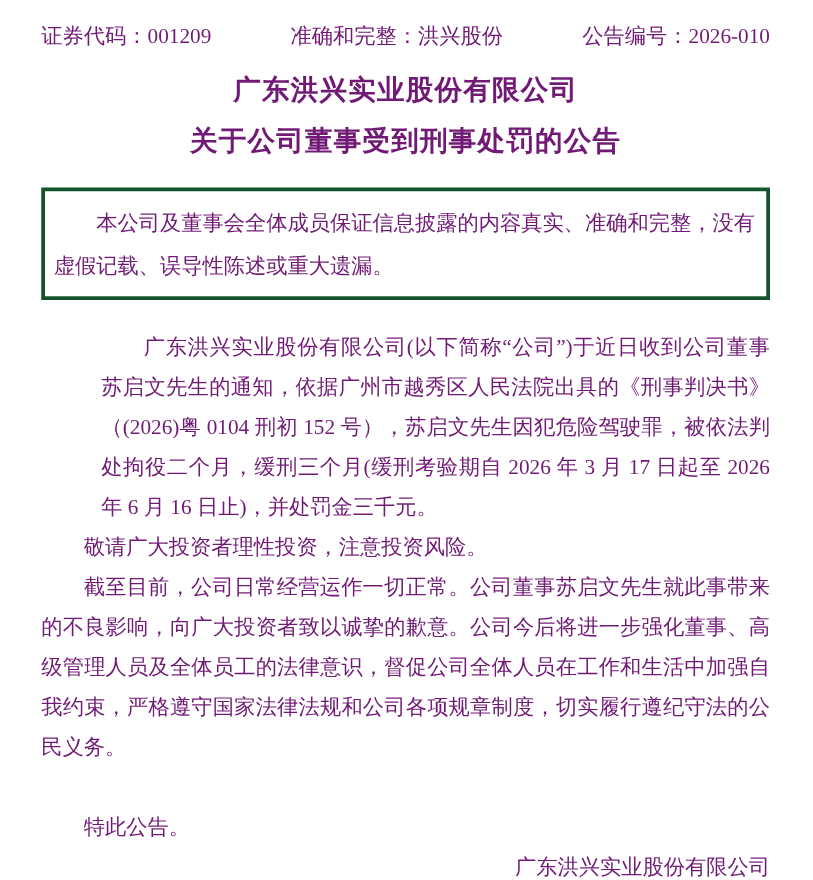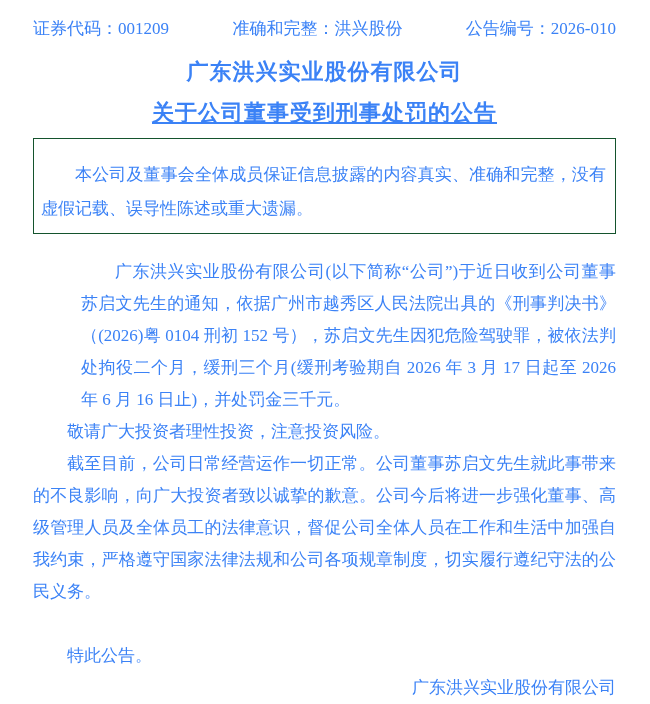--- a/index.html
+++ b/index.html
@@ -6,21 +6,21 @@
     margin: 0;
     padding: 0;
     background: #ffffff;
   }
   .page {
     position: relative;
     width: 650px;
     height: 704px;
     margin: 0;
     background: #ffffff;
-    color: #3b82f6;
+    color: #701a75;
     font-family: "Liberation Serif", "DejaVu Serif", serif;
     overflow: hidden;
     box-sizing: border-box;
     padding: 18px 34px 0 33px;
   }
   .doc-header {
     display: flex;
     justify-content: space-between;
     align-items: baseline;
     font-size: 17px;
@@ -37,26 +37,25 @@
     letter-spacing: 1px;
   }
   .title-line2 {
     margin: 11px 0 0 0;
     text-align: center;
     font-family: "Liberation Sans", "DejaVu Sans", sans-serif;
     font-weight: 700;
     font-size: 22px;
     line-height: 30px;
     letter-spacing: 1px;
-    text-decoration: underline;
   }
   .disclaimer-box {
-    margin-top: 10px;
-    border: 1px solid #14532d;
-    padding: 19px 9px 7px 7px;
+    margin-top: 22px;
+    border: 3px solid #14532d;
+    padding: 9px 9px 7px 7px;
   }
   .disclaimer-box p {
     margin: 0;
     font-size: 17px;
     line-height: 34px;
     text-indent: 2em;
     text-align: justify;
   }
   .para {
     margin: 0;

